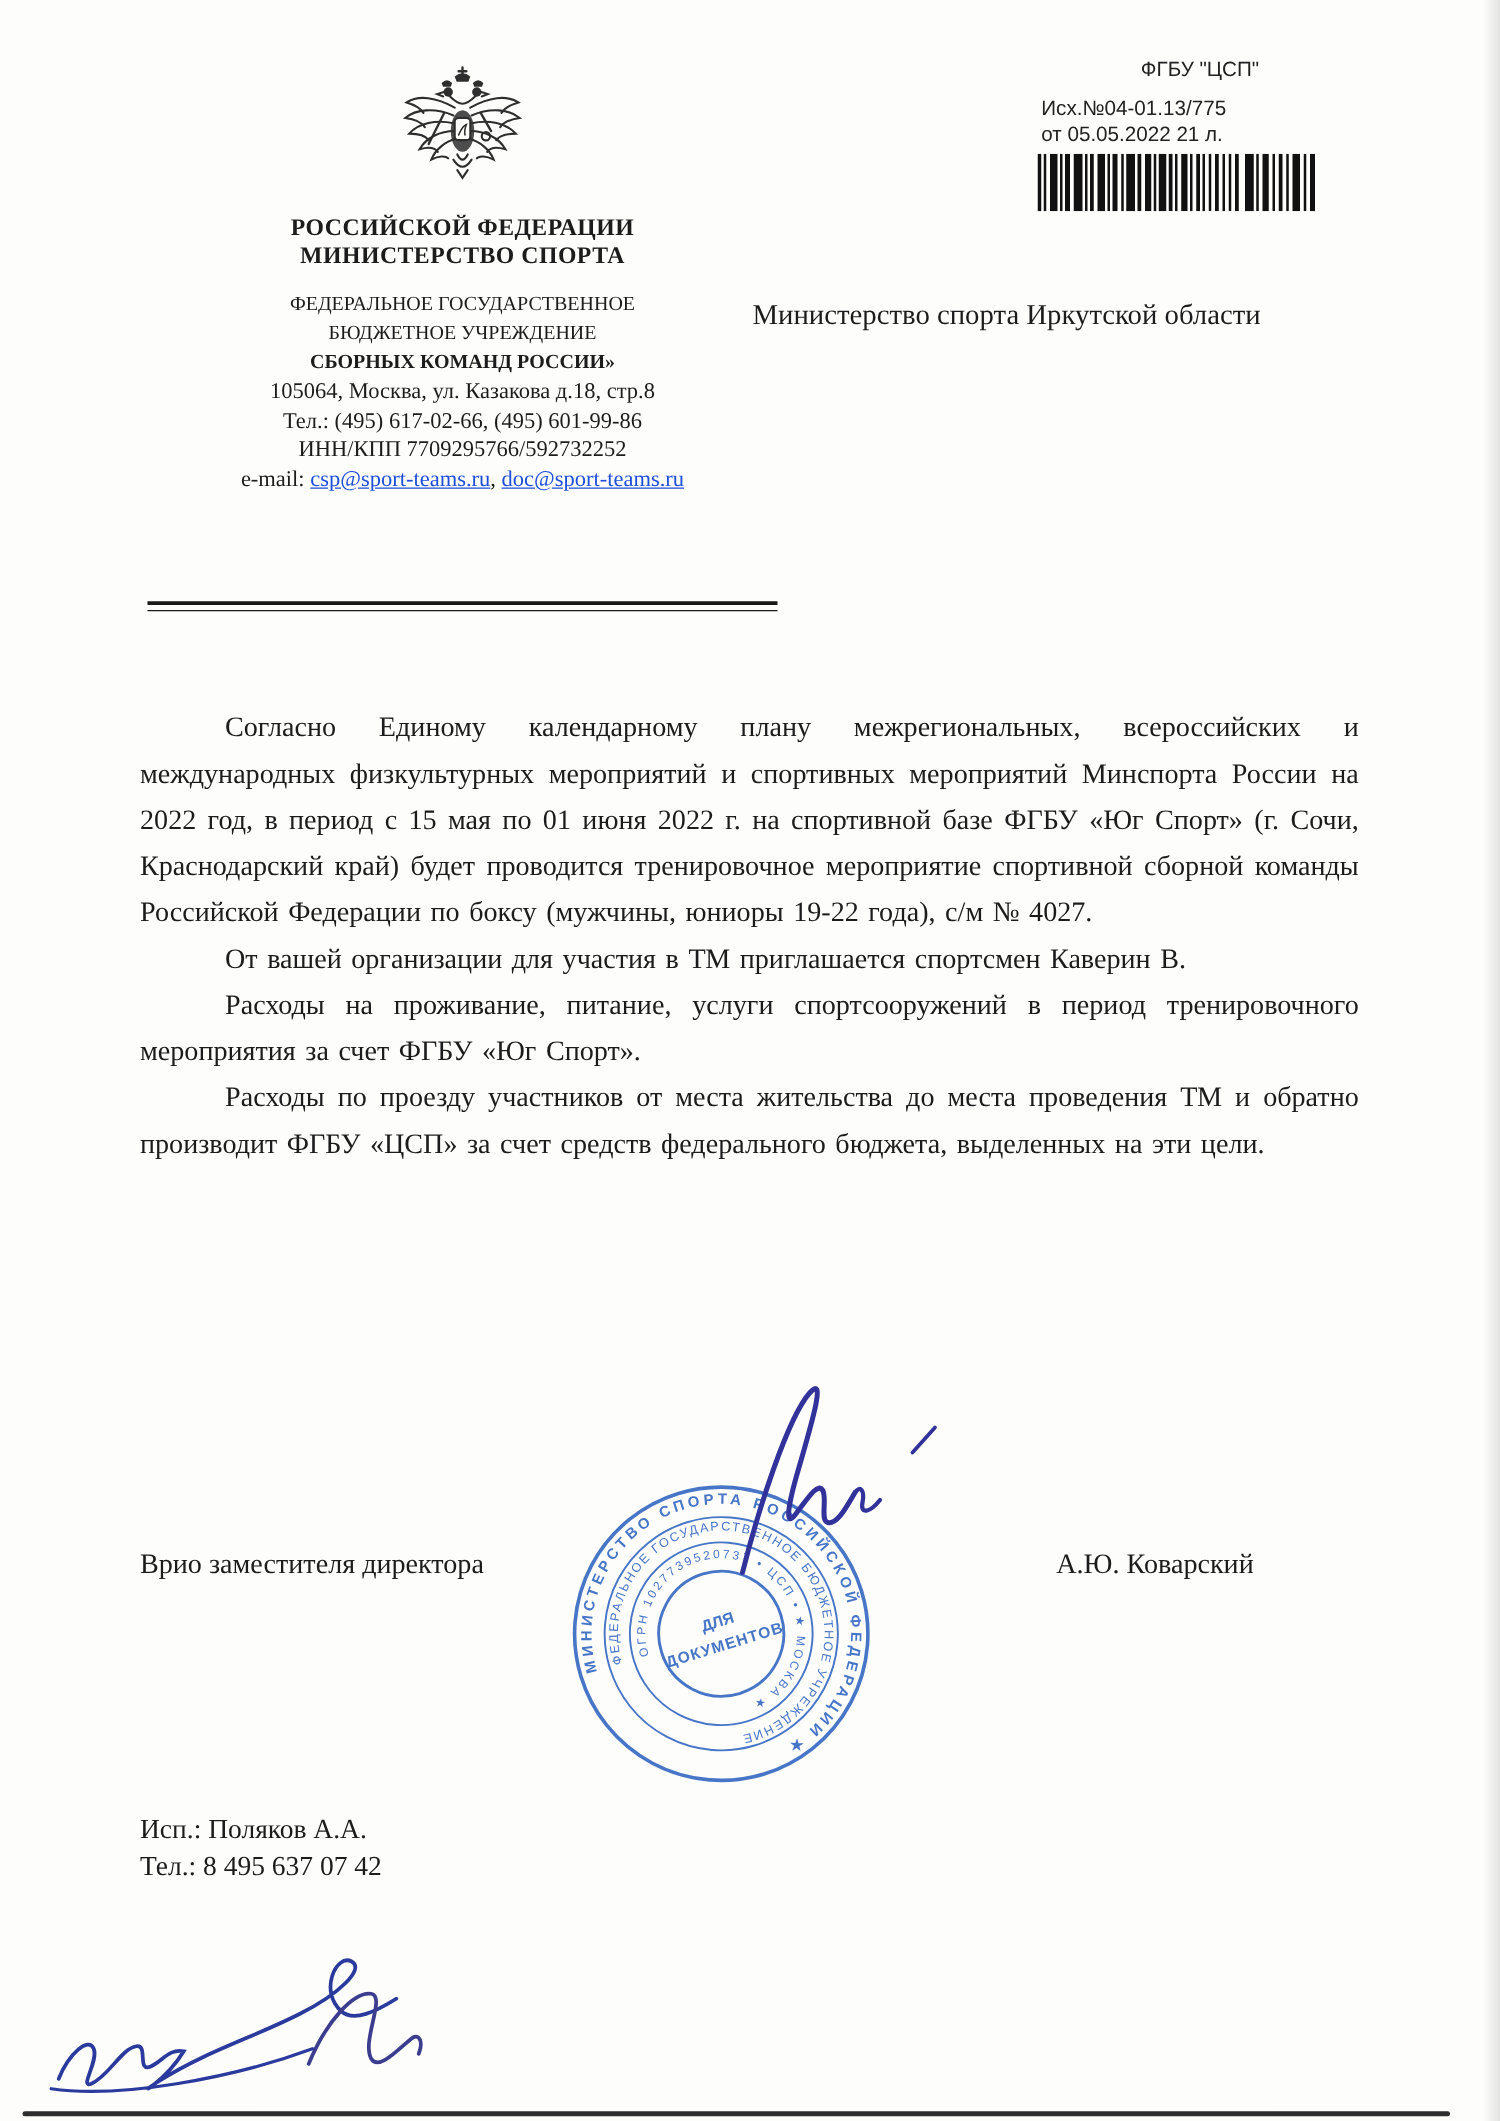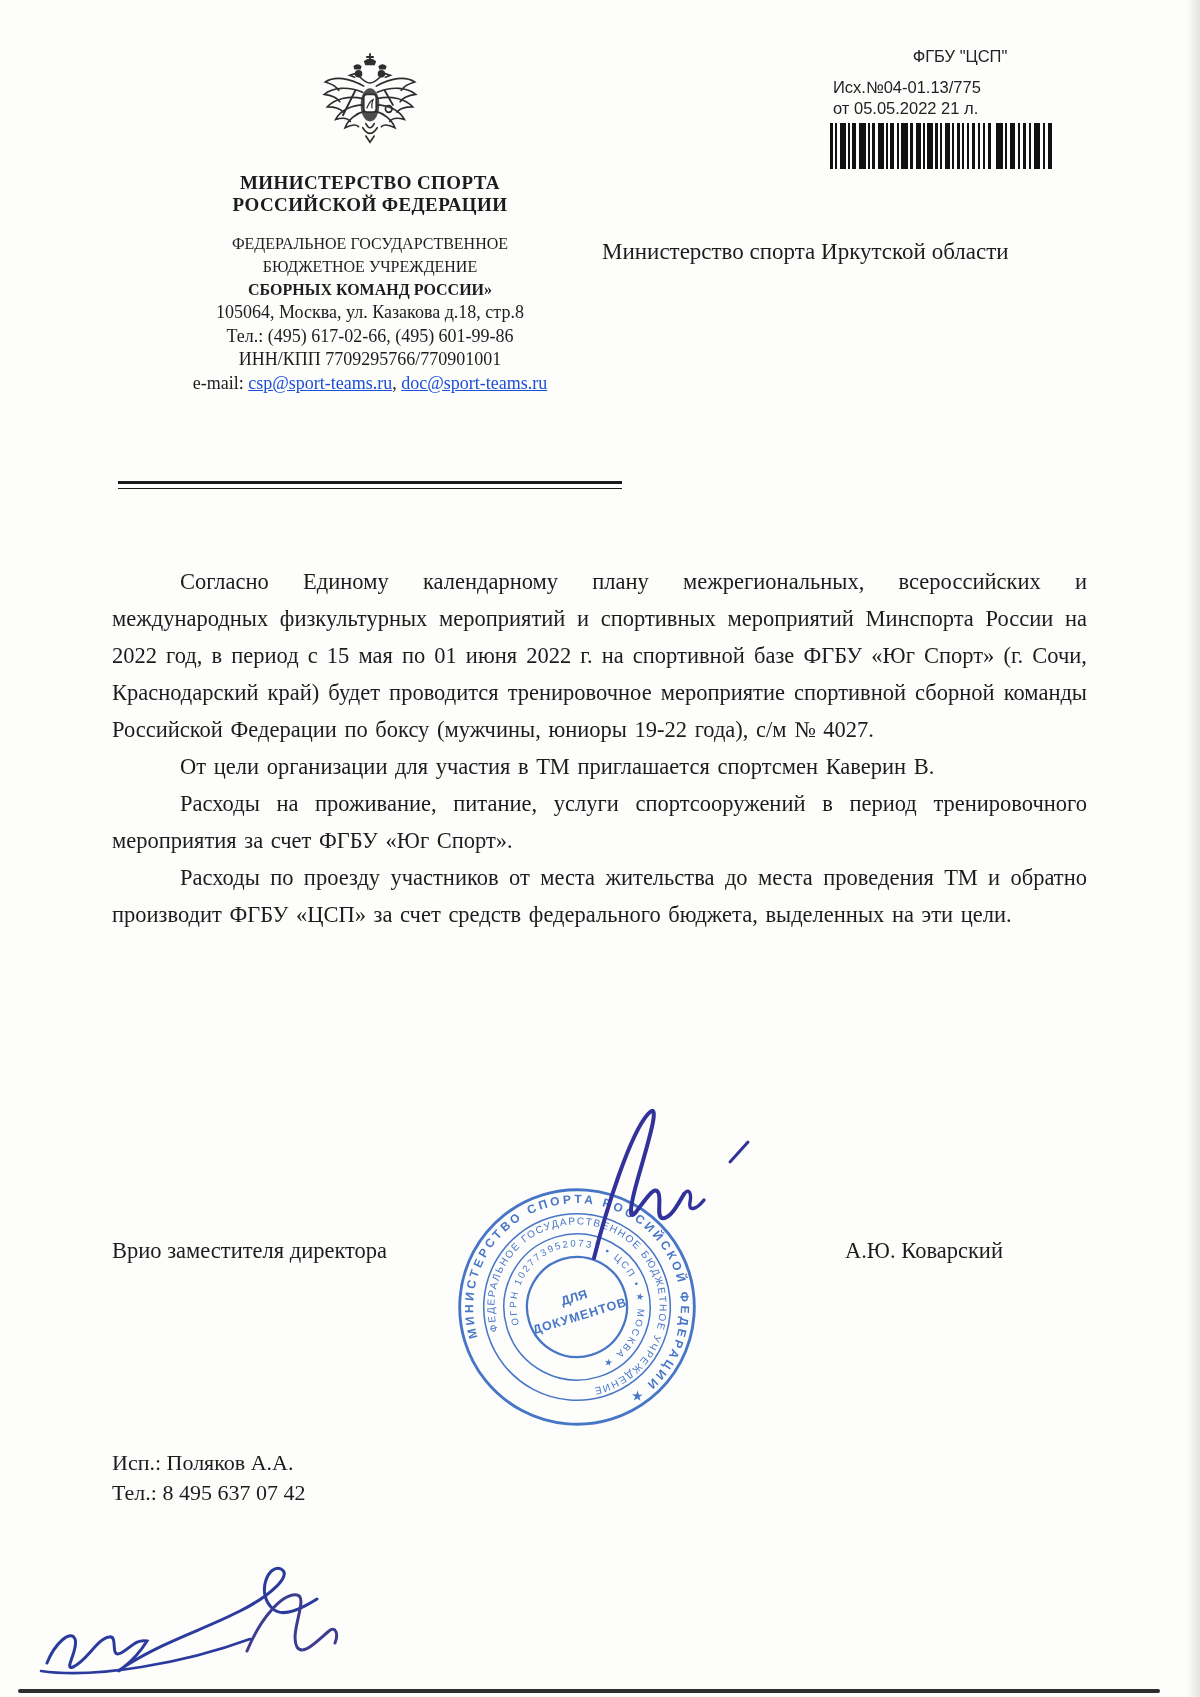--- a/index.html
+++ b/index.html
@@ -111,34 +111,34 @@
       <path d="M46,70 q4,8 8,0"></path>
       <path d="M43,74 q7,11 14,0"></path>
       <path d="M46,82 l4,6 4,-6"></path>
 
       <path d="M36,38 L24,62" stroke-width="1.8"></path>
       <circle cx="68" cy="56" r="3.2"></circle>
       <path d="M64,38 L72,52" stroke-width="1.8"></path>
     </svg>
 
     <div class="ministry">
+      <div>РОССИЙСКОЙ ФЕДЕРАЦИИ</div>
       <div>МИНИСТЕРСТВО СПОРТА</div>
-      <div>РОССИЙСКОЙ ФЕДЕРАЦИИ</div>
     </div>
 
     <div class="org">
       <div>ФЕДЕРАЛЬНОЕ ГОСУДАРСТВЕННОЕ</div>
       <div>БЮДЖЕТНОЕ УЧРЕЖДЕНИЕ</div>
       <div class="b">СБОРНЫХ КОМАНД РОССИИ»</div>
     </div>
 
     <div class="lh-contacts">
       <div>105064, Москва, ул. Казакова д.18, стр.8</div>
       <div>Тел.: (495) 617-02-66, (495) 601-99-86</div>
-      <div>ИНН/КПП 7709295766/770901001</div>
+      <div>ИНН/КПП 7709295766/592732252</div>
       <div class="email"><span>e-mail: </span><span class="u">csp@sport-teams.ru</span><span>, </span><span class="u">doc@sport-teams.ru</span></div>
     </div>
   </div>
 
   <div class="double-rule"></div>
 
   <div class="regblock">
     <div class="org-short">ФГБУ "ЦСП"</div>
     <div class="reg-lines">
       <div>Исх.№04-01.13/775</div>
@@ -184,21 +184,21 @@
           <rect x="213" y="0" width="2" height="46"></rect>
         <rect x="218" y="0" width="4" height="46"></rect>
       </g>
     </svg>
   </div>
 
   <div class="addressee">Министерство спорта Иркутской области</div>
 
   <div class="body-text">
     <p>Согласно Единому календарному плану межрегиональных, всероссийских и международных физкультурных мероприятий и спортивных мероприятий Минспорта России на 2022 год, в период с 15 мая по 01 июня 2022 г. на спортивной базе ФГБУ «Юг Спорт» (г. Сочи, Краснодарский край) будет проводится тренировочное мероприятие спортивной сборной команды Российской Федерации по боксу (мужчины, юниоры 19-22 года), с/м № 4027.</p>
-    <p>От цели организации для участия в ТМ приглашается спортсмен Каверин В.</p>
+    <p>От вашей организации для участия в ТМ приглашается спортсмен Каверин В.</p>
     <p>Расходы на проживание, питание, услуги спортсооружений в период тренировочного мероприятия за счет ФГБУ «Юг Спорт».</p>
     <p>Расходы по проезду участников от места жительства до места проведения ТМ и обратно производит ФГБУ «ЦСП» за счет средств федерального бюджета, выделенных на эти цели.</p>
   </div>
 
   <div class="sig-position">Врио заместителя директора</div>
   <div class="sig-name">А.Ю. Коварский</div>
 
   <div class="stamp-wrap">
     <svg viewBox="-130 -130 260 260">
       <defs>

